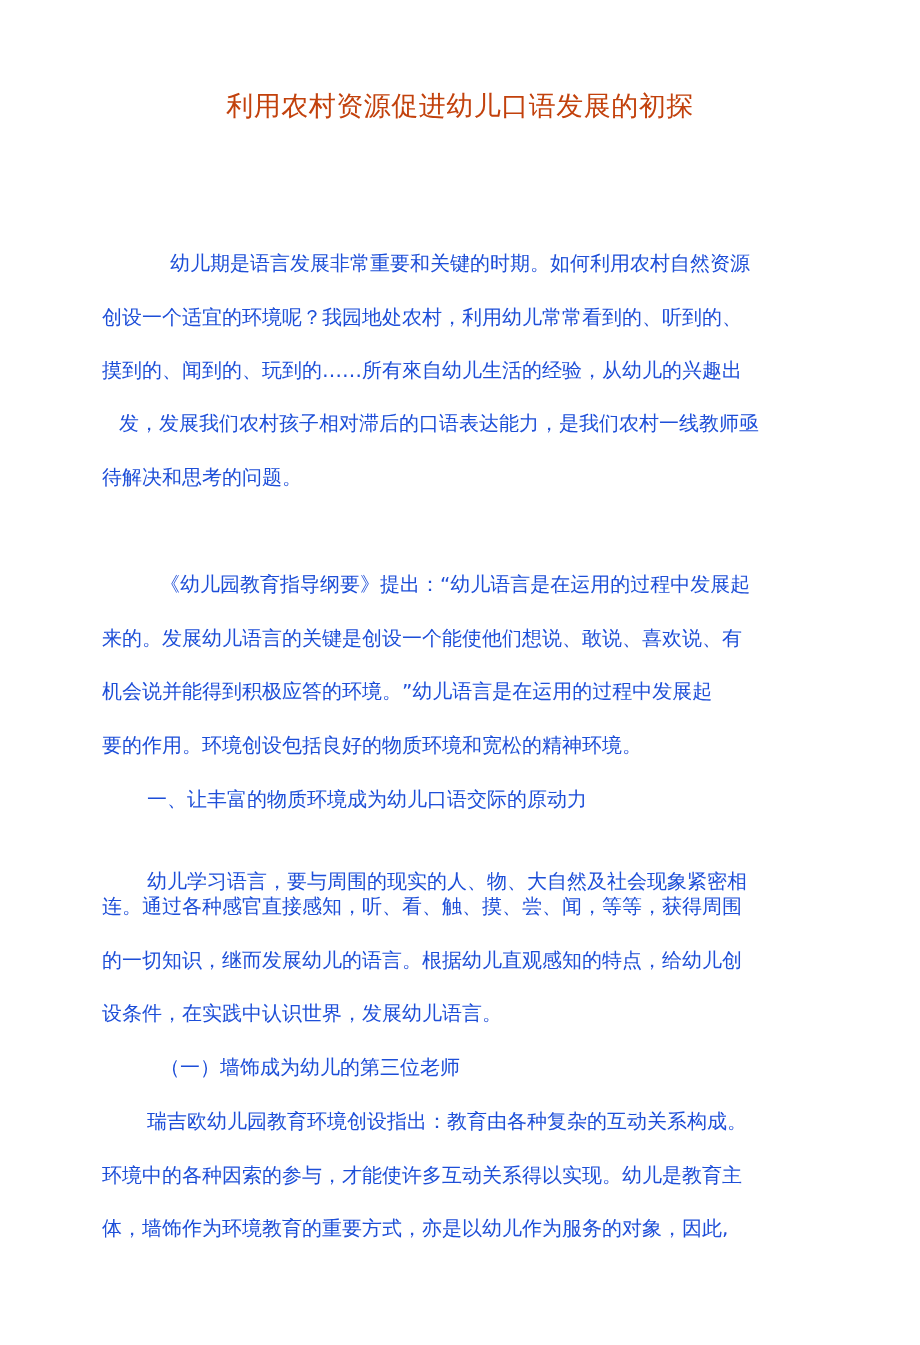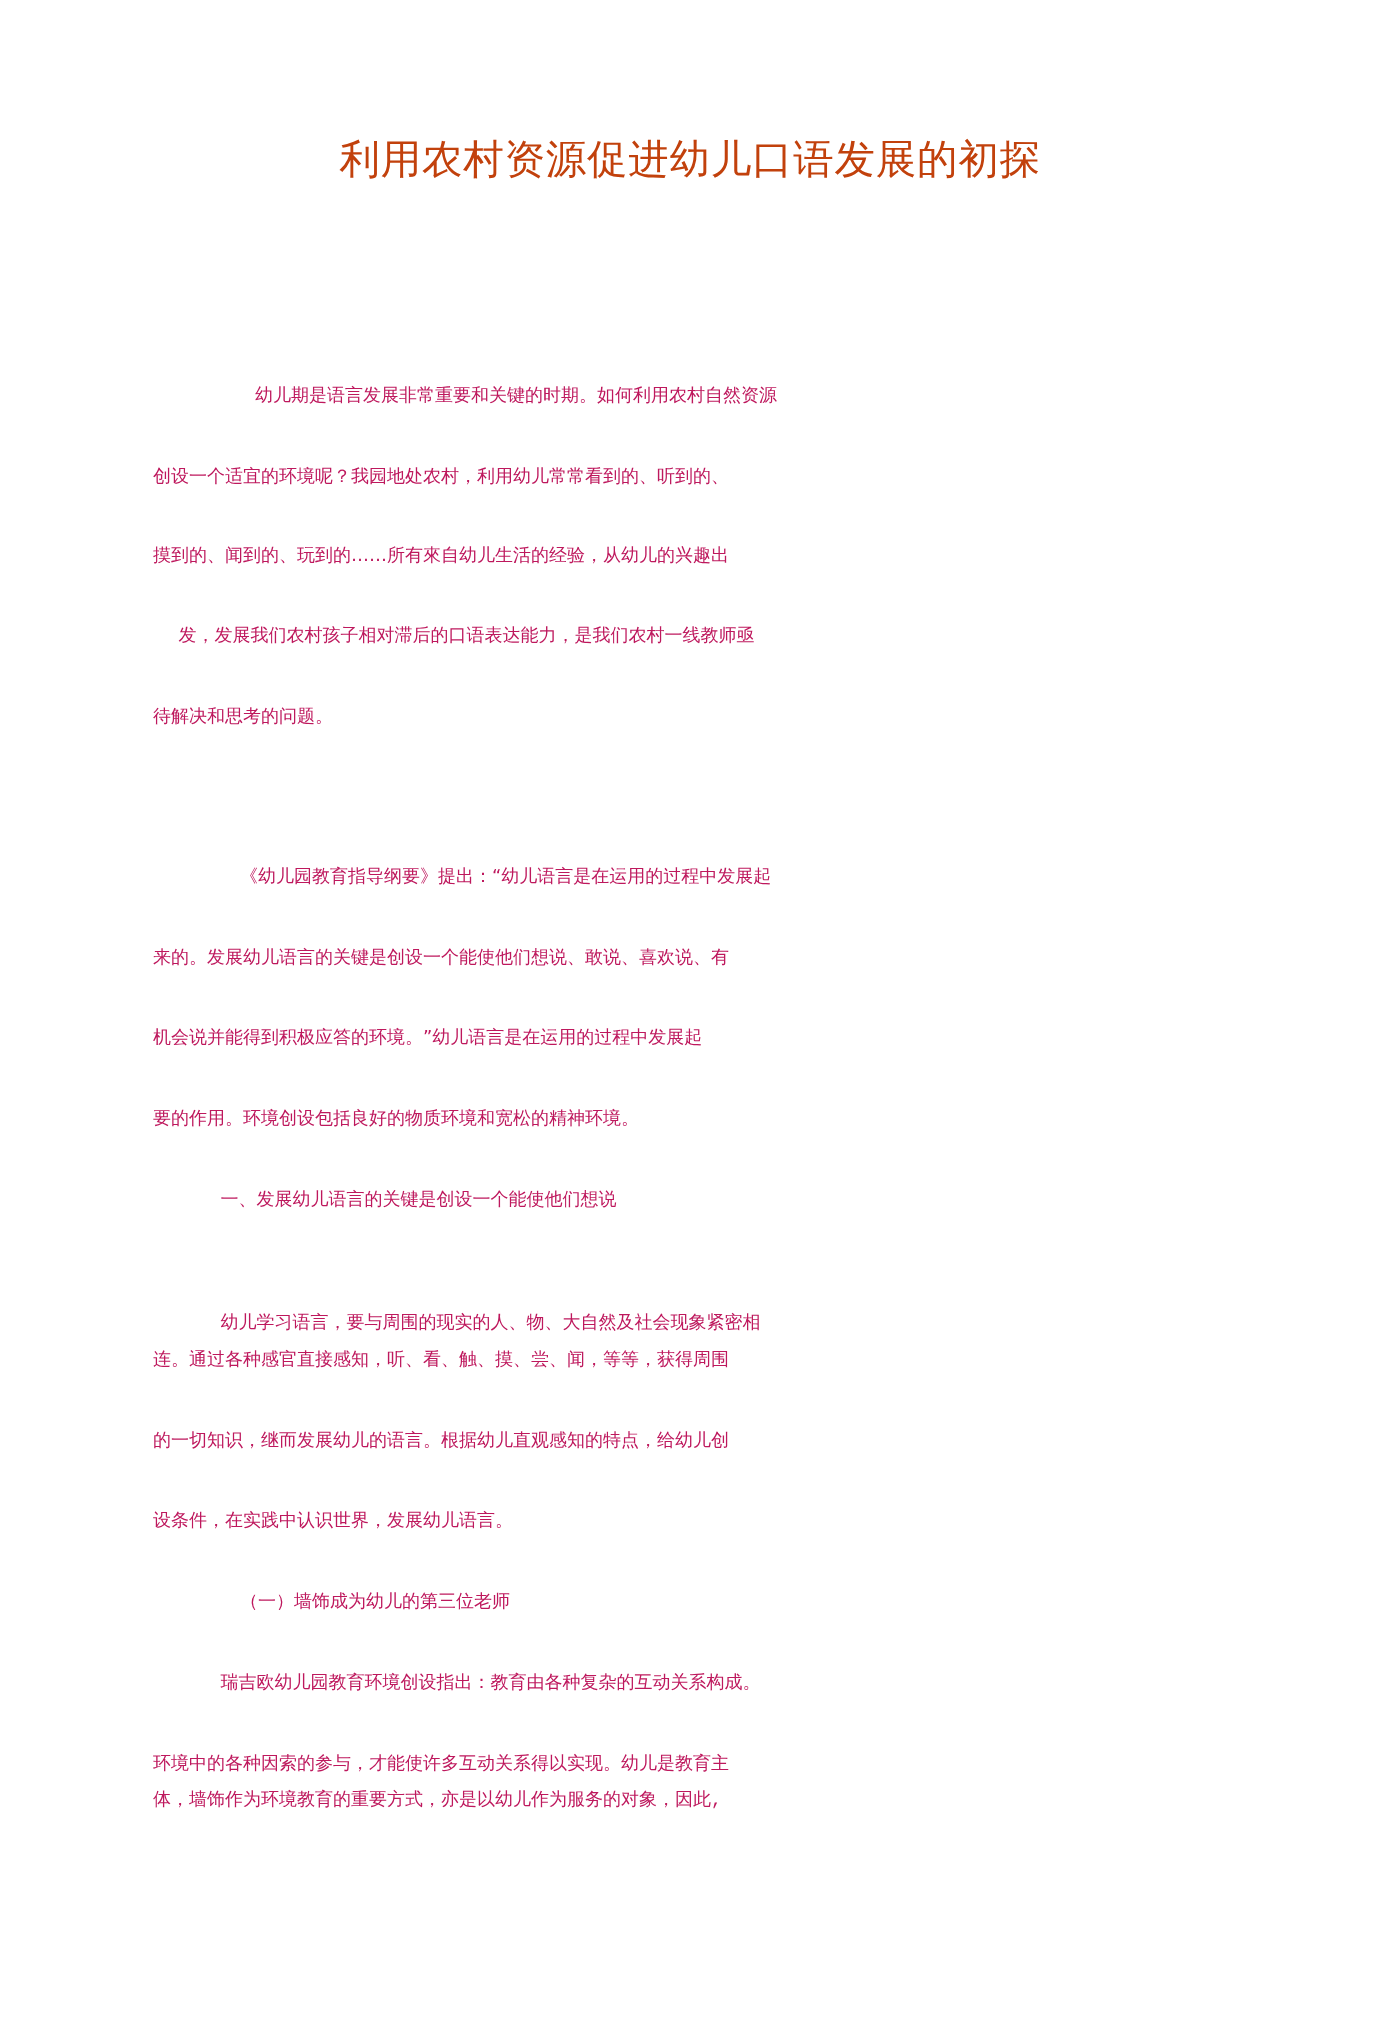--- a/index.html
+++ b/index.html
@@ -1,41 +1,41 @@
 <!DOCTYPE html>
 <html><head>
 <meta charset="utf-8">
 <style>
   html, body { margin: 0; padding: 0; background: #ffffff; }
   body { width: 920px; height: 1345px; position: relative; overflow: hidden;
          font-family: "DejaVu Sans", "Liberation Sans", sans-serif; color: #111; }
   .page { position: absolute; left: 0; top: 0; width: 920px; height: 1345px; background: #fff; }
   .title { position: absolute; top: 88px; left: 0; width: 920px; text-align: center;
            font-size: 27px; letter-spacing: 0.5px; color: #c2410c; }
-  .line { position: absolute; left: 102px; font-size: 12px; white-space: nowrap; color: #be185d;
+  .line { position: absolute; left: 102px; font-size: 20px; white-space: nowrap; color: #1d4ed8;
           line-height: 24px; }
 </style>
 </head>
 <body>
 
 <div class="page">
   <div class="title">利用农村资源促进幼儿口语发展的初探</div>
   <div id="body-lines">
     <div class="line" style="left: 170px; top: 251px;">幼儿期是语言发展非常重要和关键的时期。如何利用农村自然资源</div>
     <div class="line" style="left: 102px; top: 305px;">创设一个适宜的环境呢？我园地处农村，利用幼儿常常看到的、听到的、</div>
     <div class="line" style="left: 102px; top: 358px;">摸到的、闻到的、玩到的……所有來自幼儿生活的经验，从幼儿的兴趣出</div>
     <div class="line" style="left: 102px; top: 411px; margin-left: 17px;">发，发展我们农村孩子相对滞后的口语表达能力，是我们农村一线教师亟</div>
     <div class="line" style="left: 102px; top: 465px;">待解决和思考的问题。</div>
     <div class="line" style="left: 160px; top: 572px;">《幼儿园教育指导纲要》提出：“幼儿语言是在运用的过程中发展起</div>
     <div class="line" style="left: 102px; top: 626px;">来的。发展幼儿语言的关键是创设一个能使他们想说、敢说、喜欢说、有</div>
     <div class="line" style="left: 102px; top: 679px;">机会说并能得到积极应答的环境。”幼儿语言是在运用的过程中发展起</div>
     <div class="line" style="left: 102px; top: 733px;">要的作用。环境创设包括良好的物质环境和宽松的精神环境。</div>
-    <div class="line" style="left: 147px; top: 787px;">一、发展幼儿语言的关键是创设一个能使他们想说</div>
+    <div class="line" style="left: 147px; top: 787px;">一、让丰富的物质环境成为幼儿口语交际的原动力</div>
     <div class="line" style="left: 147px; top: 869px;">幼儿学习语言，要与周围的现实的人、物、大自然及社会现象紧密相</div>
     <div class="line" style="left: 102px; top: 894px;">连。通过各种感官直接感知，听、看、触、摸、尝、闻，等等，获得周围</div>
     <div class="line" style="left: 102px; top: 948px;">的一切知识，继而发展幼儿的语言。根据幼儿直观感知的特点，给幼儿创</div>
     <div class="line" style="left: 102px; top: 1001px;">设条件，在实践中认识世界，发展幼儿语言。</div>
     <div class="line" style="left: 160px; top: 1055px;">（一）墙饰成为幼儿的第三位老师</div>
     <div class="line" style="left: 147px; top: 1109px;">瑞吉欧幼儿园教育环境创设指出：教育由各种复杂的互动关系构成。</div>
     <div class="line" style="left: 102px; top: 1163px;">环境中的各种因索的参与，才能使许多互动关系得以实现。幼儿是教育主</div>
-    <div class="line" style="left: 102px; top: 1188px; font-family: Liberation Mono, monospace;">体，墙饰作为环境教育的重要方式，亦是以幼儿作为服务的对象，因此,</div>
+    <div class="line" style="left: 102px; top: 1216px;">体，墙饰作为环境教育的重要方式，亦是以幼儿作为服务的对象，因此,</div>
   </div>
 </div>
 
 </body></html>

